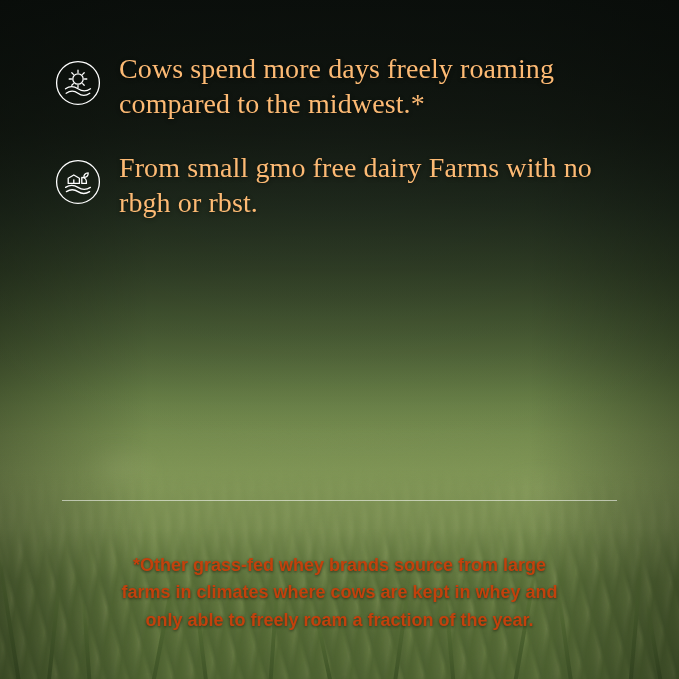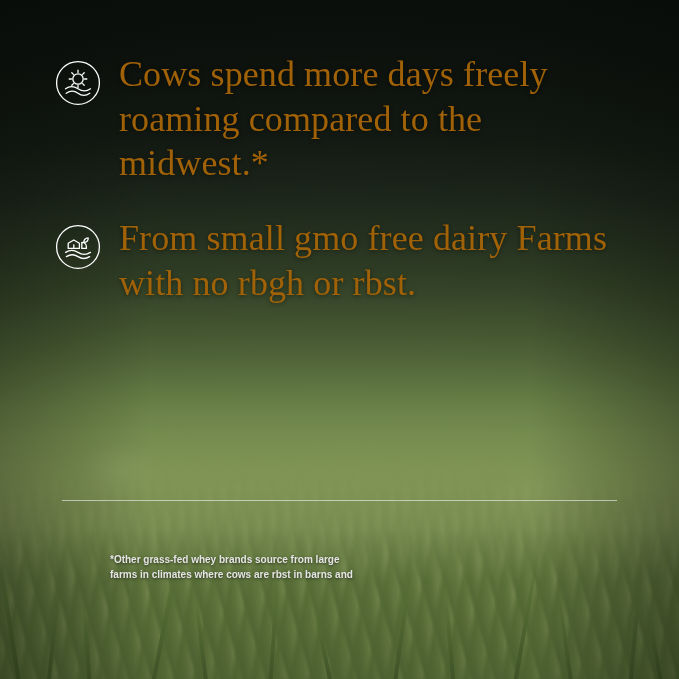--- a/index.html
+++ b/index.html
@@ -167,46 +167,47 @@
     flex: 0 0 auto;
     width: 46px;
     height: 46px;
     margin-right: 18px;
     margin-top: 8px;
   }
   .bullet-icon svg { display: block; width: 46px; height: 46px; }
 
   .bullet-text {
     font-family: "Liberation Serif", serif;
-    font-size: 36px;
+    font-size: 28px;
     line-height: 1.24;
     letter-spacing: 0.1px;
-    color: #a16207;
+    color: #fdba74;
     text-shadow: 0 1px 4px rgba(0,0,0,0.45);
   }
 
   .divider {
     position: absolute;
     left: 62px;
     right: 62px;
     top: 500px;
     height: 1px;
     background: rgba(255,255,255,0.55);
   }
 
   .footnote {
     position: absolute;
     left: 110px;
     right: 110px;
     top: 552px;
+    text-align: center;
     font-family: "Liberation Sans", sans-serif;
     font-weight: bold;
-    font-size: 10px;
+    font-size: 18px;
     line-height: 1.52;
-    color: #e5e5e5;
+    color: #c2410c;
     text-shadow: 0 1px 3px rgba(0,0,0,0.55);
   }
 </style>
 </head>
 <body>
 
 <div id="poster">
 
   <div class="bg-base"></div>
   <div class="bokeh"></div>
@@ -267,17 +268,18 @@
         </span>
         <span class="bullet-text">From small gmo free dairy Farms with no rbgh or rbst.</span>
       </div>
 
     </div>
 
     <div class="divider"></div>
 
     <div class="footnote">
       <div>*Other grass-fed whey brands source from large</div>
-      <div>farms in climates where cows are rbst in barns and</div>
+      <div>farms in climates where cows are kept in whey and</div>
+      <div>only able to freely roam a fraction of the year.</div>
     </div>
 
   </div>
 </div>
 
 </body></html>

